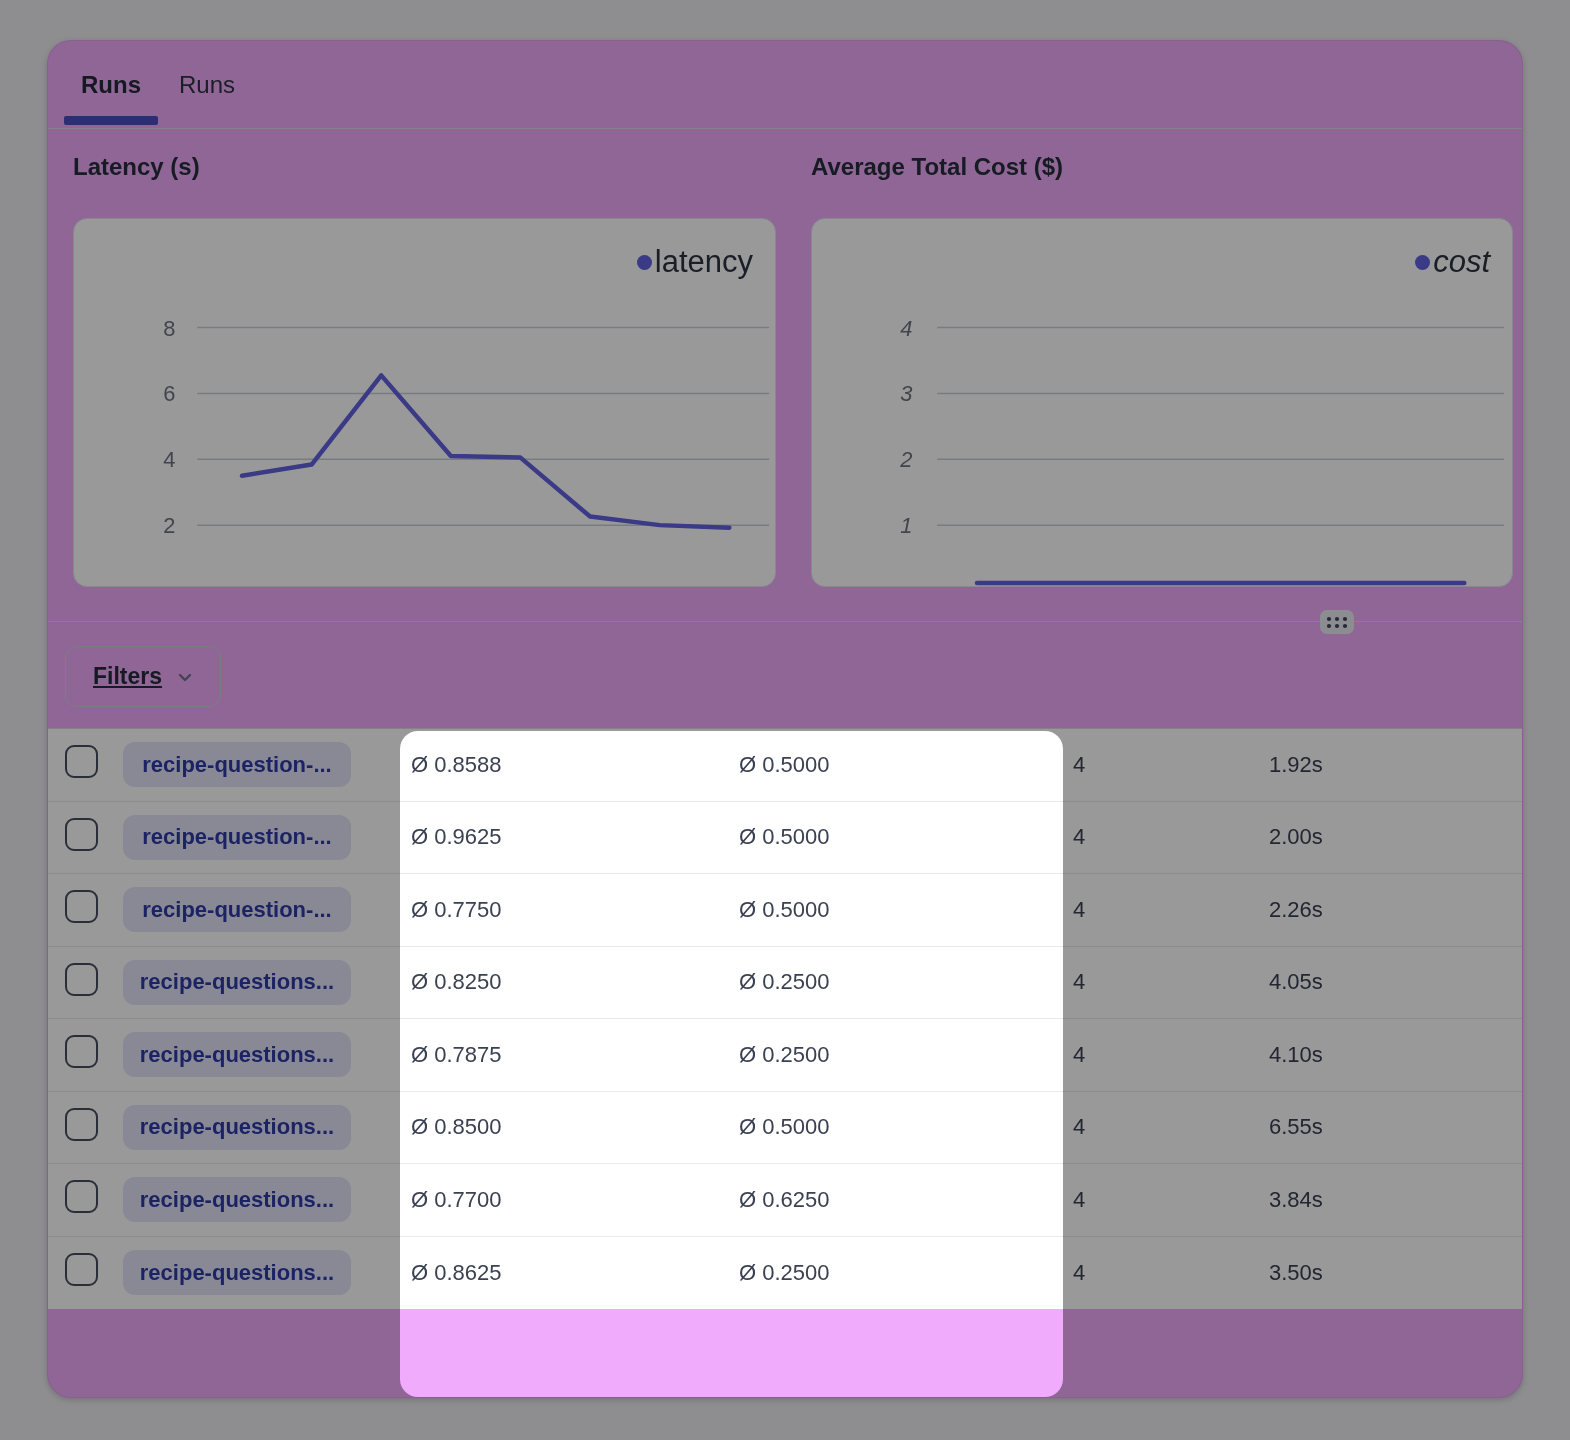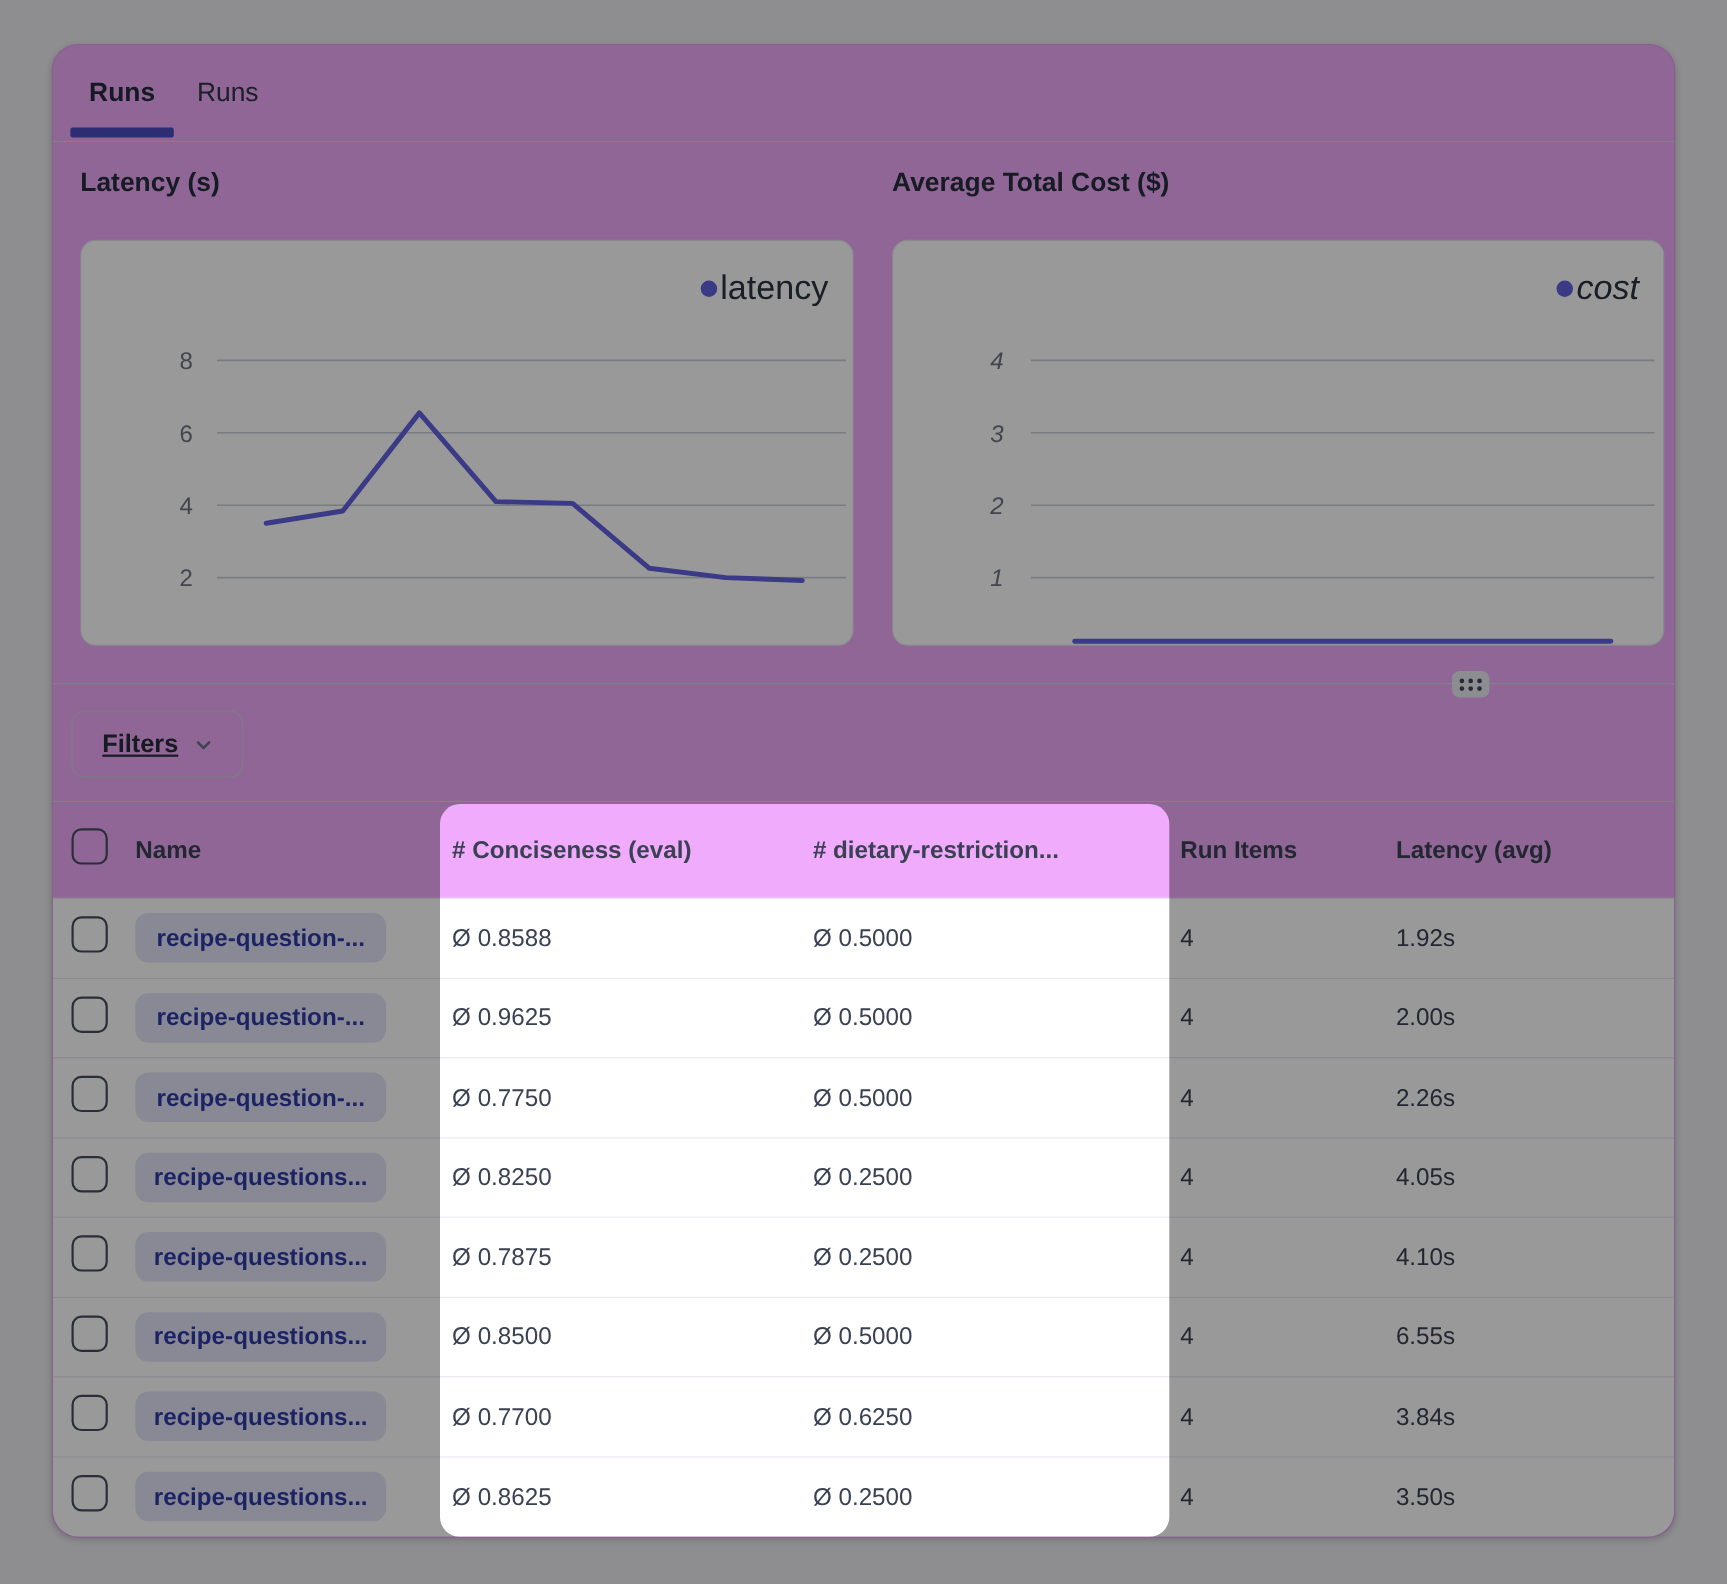--- a/index.html
+++ b/index.html
@@ -182,28 +182,20 @@
   <div class="filters-row">
     <button class="filters-btn">
       <span>Filters</span>
       <svg width="22" height="22" viewBox="0 0 22 22">
         <polyline points="6,9 11,14 16,9" fill="none" stroke="#6d7487" stroke-width="2.4" stroke-linecap="round" stroke-linejoin="round"></polyline>
       </svg>
     </button>
   </div>
 
   <div class="table">
-    <div class="grid-row thead">
-      <div class="cell"><span class="checkbox"></span></div>
-      <div class="cell th c-name">Name</div>
-      <div class="cell th"># Conciseness (eval)</div>
-      <div class="cell th"># dietary-restriction...</div>
-      <div class="cell th">Run Items</div>
-      <div class="cell th">Latency (avg)</div>
-    </div>
 
     <div class="grid-row trow">
       <div class="cell"><span class="checkbox"></span></div>
       <div class="cell c-name">
           <span class="badge">recipe-question-...</span>
         </div>
       <div class="cell">Ø 0.8588</div>
       <div class="cell">Ø 0.5000</div>
       <div class="cell">4</div>
       <div class="cell">1.92s</div>

